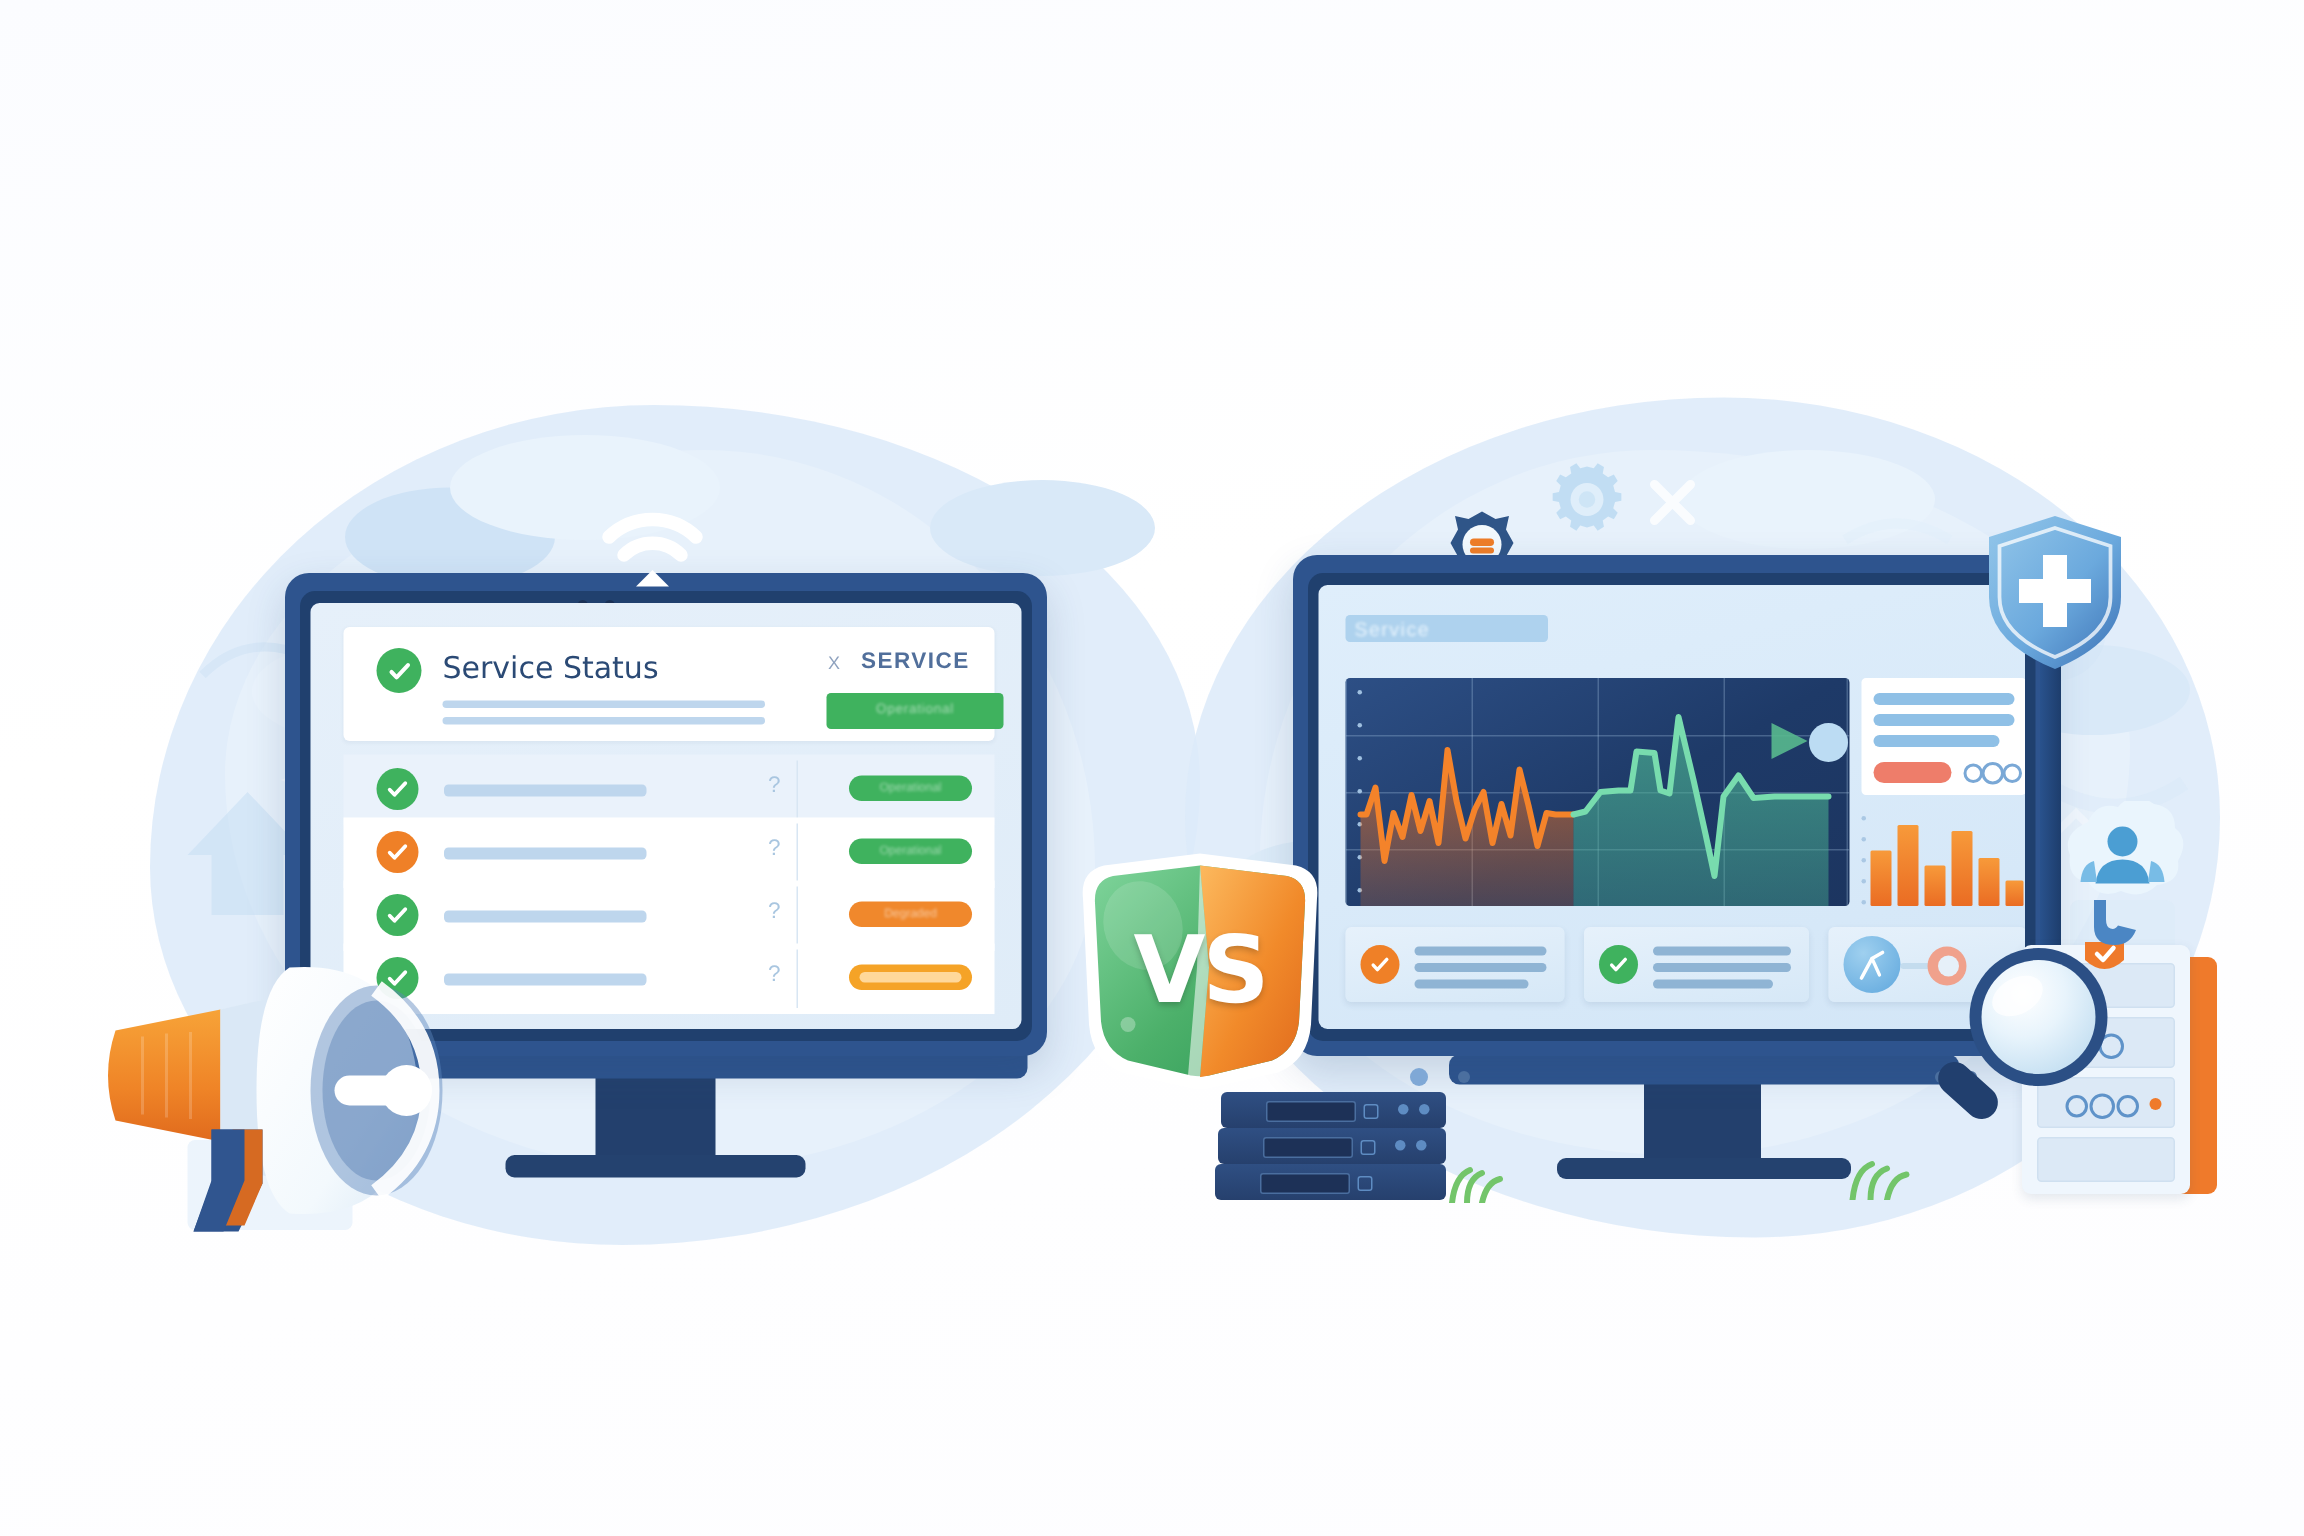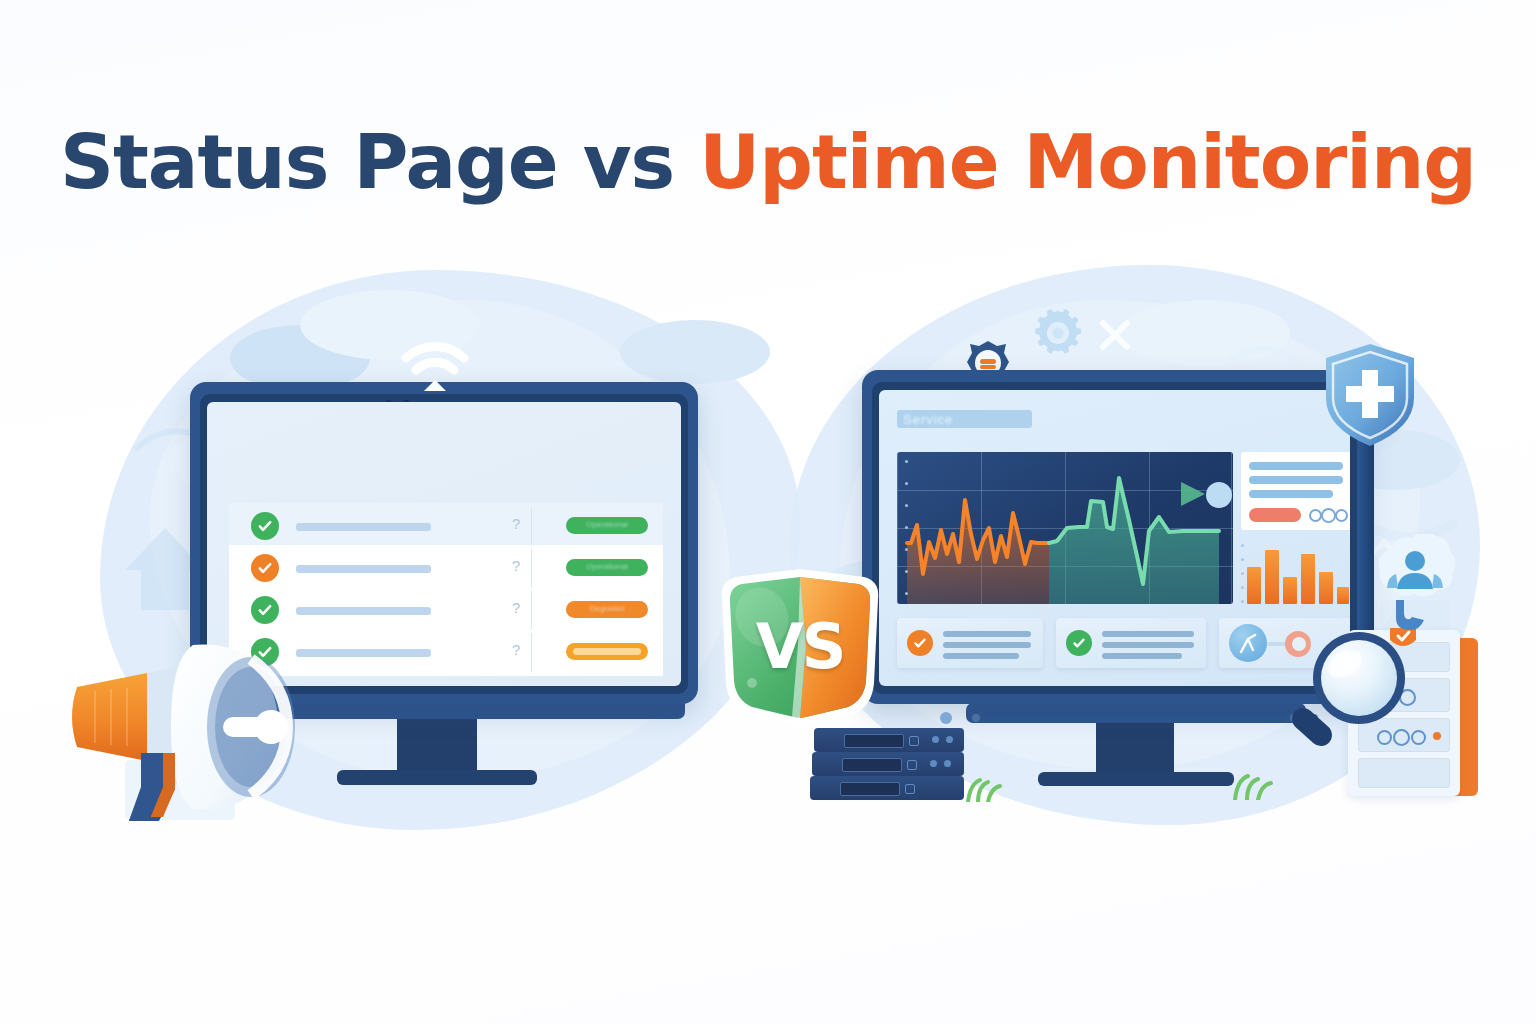--- a/index.html
+++ b/index.html
@@ -163,23 +163,20 @@
     <path d="M8 8 L32 32 M32 8 L8 32" stroke="#ffffff" stroke-width="6" stroke-linecap="round"></path>
   </svg>
 
   <svg style="position:absolute;left:963px;top:338px;width:50px;height:50px;" viewBox="0 0 50 50">
     <path d="M25 3 l9 5 9 -2 -2 9 5 9 -5 9 2 9 -9 -2 -9 5 -9 -5 -9 2 2 -9 -5 -9 5 -9 -2 -9 9 2z" fill="#2f5588"></path>
     <circle cx="25" cy="25" r="13" fill="#f3f9fd"></circle>
     <rect x="17" y="21" width="16" height="5" rx="2.5" fill="#ef7d27"></rect>
     <rect x="17" y="27" width="16" height="4" rx="2" fill="#ef7d27"></rect>
   </svg>
 
-  <div class="title-wrap">
-    <span class="t-navy">Status Page vs </span><span class="t-orange">Uptime Monitoring</span>
-  </div>
 
   <div class="monitor">
 
     <div class="stand-neck" style="left:397px;top:712px;width:80px;height:62px;"></div>
     <div class="stand-base" style="left:337px;top:770px;width:200px;height:15px;"></div>
     <div class="stand-bar" style="left:265px;top:697px;width:420px;height:22px;"></div>
 
     <div class="bezel" style="left:190px;top:382px;width:508px;height:322px;"></div>
     <div class="bezel-inner" style="left:200px;top:394px;width:488px;height:300px;"></div>
 
@@ -187,20 +184,34 @@
     <div style="position:absolute;left:403px;top:400px;width:7px;height:7px;border-radius:50%;background:#1a3055;"></div>
 
     <svg style="position:absolute;left:400px;top:336px;width:70px;height:60px;z-index:62;" viewBox="0 0 70 60">
       <path d="M6 22 A42 42 0 0 1 64 22" stroke="#ffffff" stroke-width="9" fill="none" stroke-linecap="round"></path>
       <path d="M16 34 A27 27 0 0 1 54 34" stroke="#ffffff" stroke-width="9" fill="none" stroke-linecap="round"></path>
       <path d="M35 44 l11 11 -22 0z" fill="#ffffff"></path>
     </svg>
 
     <div class="screen lscreen" style="left:207px;top:402px;width:474px;height:284px;">
 
+      <div class="card-head">
+        <div class="chk chk-green" style="position:absolute;left:22px;top:14px;width:30px;height:30px;">
+          <svg width="17" height="17" viewBox="0 0 17 17">
+              <path d="M3 9 l3.4 3.6 L14 4.4" stroke="#ffffff" stroke-width="2.7" fill="none" stroke-linecap="round" stroke-linejoin="round"></path>
+            </svg>
+        </div>
+        <div class="svc-title" style="left:66px;top:15px;">Service Status</div>
+        <div class="brandtxt" style="left:323px;top:17px;font-size:12px;opacity:.55;font-weight:400;">X</div>
+        <div class="brandtxt" style="left:345px;top:14px;">SERVICE</div>
+        <div class="bline" style="left:66px;top:49px;width:215px;"></div>
+        <div class="bline" style="left:66px;top:60px;width:215px;"></div>
+        <div style="position:absolute;left:322px;top:44px;width:118px;height:24px;border-radius:3px;background:#3fb25e;"></div>
+        <div style="position:absolute;left:322px;top:49px;width:118px;text-align:center;font-size:9px;color:rgba(255,255,255,.55);letter-spacing:.5px;filter:blur(1.1px);">Operational</div>
+      </div>
 
       <div class="row row-b" style="top:101px;">
         <div class="chk chk-green" style="position:absolute;left:22px;top:9px;width:28px;height:28px;">
           <svg width="16" height="16" viewBox="0 0 17 17">
               <path d="M3 9 l3.4 3.6 L14 4.4" stroke="#ffffff" stroke-width="2.7" fill="none" stroke-linecap="round" stroke-linejoin="round"></path>
             </svg>
         </div>
         <div class="bline" style="left:67px;top:20px;width:135px;height:8px;"></div>
         <div class="rowq" style="left:283px;top:12px;">?</div>
         <div class="row-div" style="left:302px;top:4px;height:39px;"></div>

